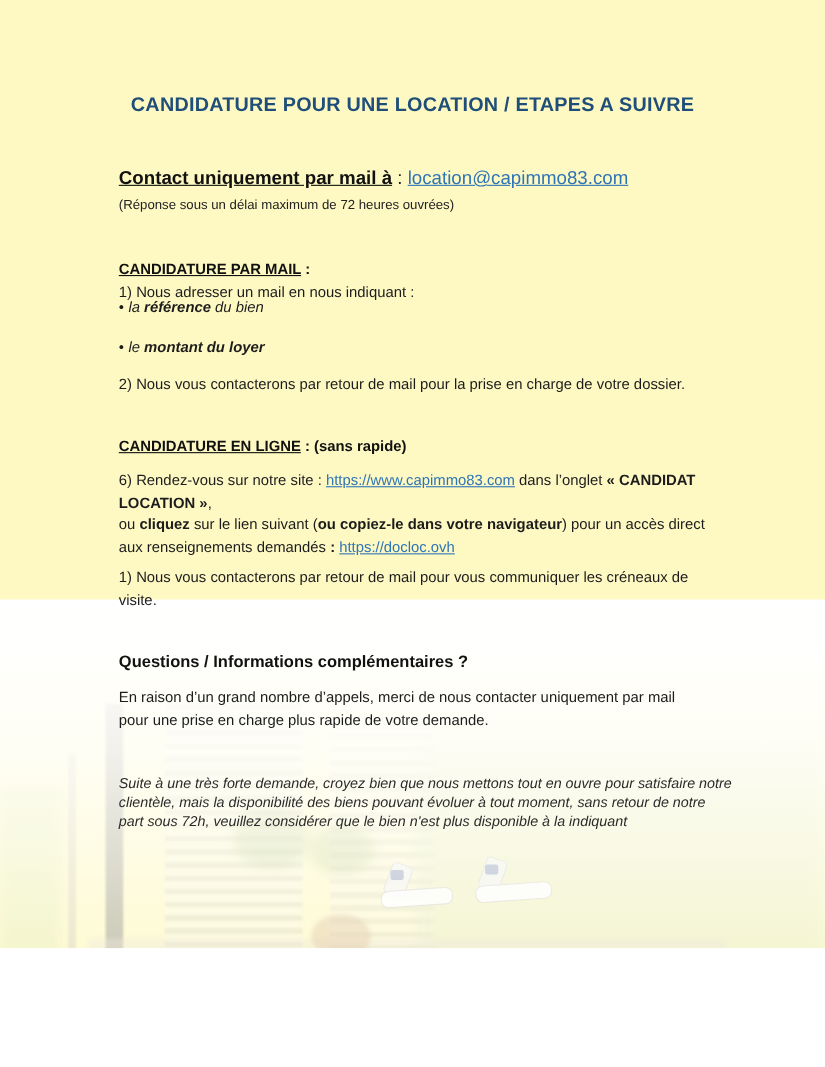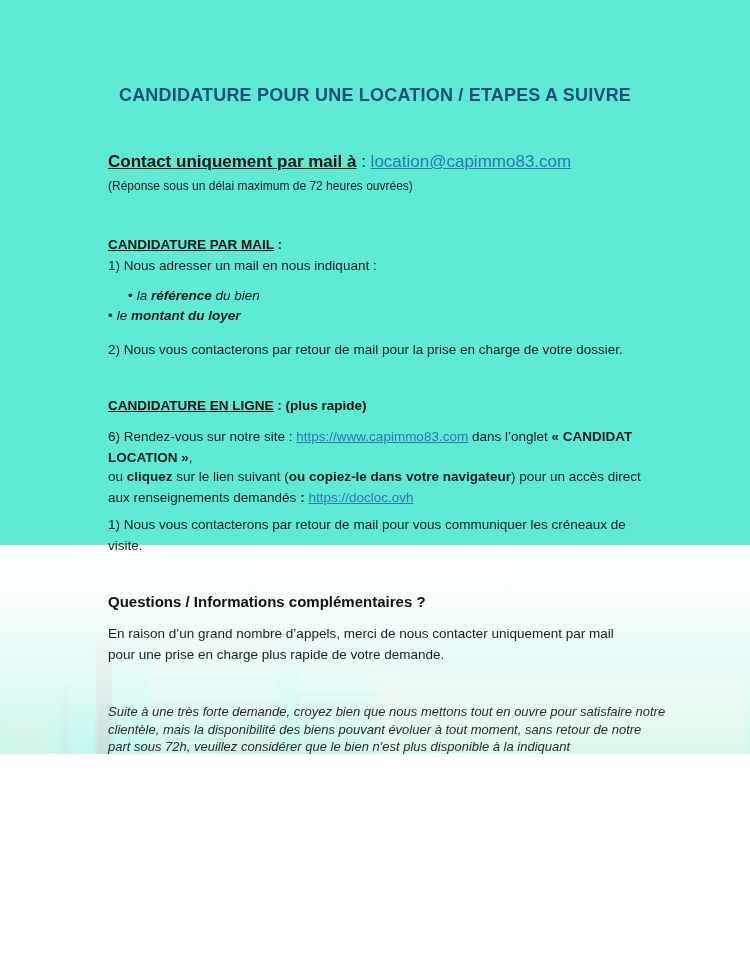--- a/index.html
+++ b/index.html
@@ -1,17 +1,17 @@
 <!DOCTYPE html>
 <html><head>
 <meta charset="utf-8">
 <style>
   html,body{margin:0;padding:0;background:#fff;}
   .page{
-    position:relative;width:750px;height:754px;background:#5eead4;overflow:hidden;
+    position:relative;width:750px;height:862px;background:#fef9c3;overflow:hidden;
     font-family:"Liberation Sans",sans-serif;color:#1c1c1c;
   }
   
   .photo{position:absolute;left:0;top:545px;width:750px;height:425px;}
   .photo *{position:absolute;}
   .slats1{left:150px;top:95px;width:125px;height:235px;opacity:.32;
     background:repeating-linear-gradient(to bottom,#bdbdb4 0 5px,#f4f4ee 5px 12px);filter:blur(1px);}
   .slats2{left:300px;top:110px;width:95px;height:215px;opacity:.28;
     background:repeating-linear-gradient(to bottom,#c2c2b8 0 5px,#f6f6f0 5px 12px);filter:blur(1px);}
   .post{left:96px;top:95px;width:16px;height:255px;background:#707070;opacity:.5;filter:blur(1px);}
@@ -44,21 +44,21 @@
   .title{left:0;width:750px;text-align:center;top:85px;font-size:18px;font-weight:bold;
     color:#1f4e79;letter-spacing:.2px;}
   .contactline{top:150px;font-size:17px;line-height:24px;}
   .contact-label{font-weight:bold;text-decoration:underline;color:#111;}
   .reponse{top:178px;font-size:12px;line-height:16px;color:#222;}
   a.doclink{color:#2e75b6;text-decoration:underline;cursor:pointer;}
   .sechead{font-size:13.5px;font-weight:bold;color:#111;}
   .sechead .u{text-decoration:underline;}
   .s1{top:237px;} .s2{top:398px;}
   .body{font-size:13.5px;line-height:20.5px;color:#1c1c1c;}
-  .t-step1{top:256px;} .t-b1{top:286px;margin-left:20px;} .t-b2{top:306px;} .t-step2{top:340px;}
+  .t-step1{top:256px;} .t-b1{top:270px;} .t-b2{top:306px;} .t-step2{top:340px;}
   .t-ol1{top:427px;} .t-ol2{top:467px;} .t-ol3{top:515px;}
   .qhead{top:593px;font-size:15px;font-weight:bold;color:#111;}
   .qbody{top:624px;}
   .notice{top:703px;font-size:13px;line-height:17.5px;font-style:italic;color:#2a2a2a;}
   .b{font-weight:bold;} .i{font-style:italic;} .bi{font-weight:bold;font-style:italic;}
   .bullet{font-style:normal;margin-right:4px;}
   
   .badge{position:absolute;left:455px;top:868px;width:142px;height:102px;
     background:#5b7abd;overflow:hidden;}
   .badge .tex{position:absolute;inset:0;
@@ -125,21 +125,21 @@
   <div class="blk body t-step1">1) Nous adresser un mail en nous indiquant :</div>
   <div class="blk body t-b1">
     <span class="bullet">•</span><span class="i">la </span><span class="bi">référence</span><span class="i"> du bien</span>
   </div>
   <div class="blk body t-b2">
     <span class="bullet">•</span><span class="i">le </span><span class="bi">montant du loyer</span><span class="i"></span>
   </div>
   <div class="blk body t-step2">2) Nous vous contacterons par retour de mail pour la prise en charge de votre dossier.</div>
 
   <div class="blk sechead s2">
-    <span class="u">CANDIDATURE EN LIGNE</span><span> : (plus rapide)</span>
+    <span class="u">CANDIDATURE EN LIGNE</span><span> : (sans rapide)</span>
   </div>
   <div class="blk body t-ol1">
     <div><span>6) Rendez-vous sur notre site : </span><a class="doclink">https://www.capimmo83.com</a><span> dans l’onglet </span><span class="b">« CANDIDAT</span></div>
     <div><span class="b">LOCATION »</span><span>,</span></div>
   </div>
   <div class="blk body t-ol2">
     <div><span>ou </span><span class="b">cliquez</span><span> sur le lien suivant (</span><span class="b">ou copiez-le dans votre navigateur</span><span>) pour un accès direct</span></div>
     <div><span>aux renseignements demandés </span><span class="b">:</span><span> </span><a class="doclink">https://docloc.ovh</a></div>
   </div>
   <div class="blk body t-ol3">

